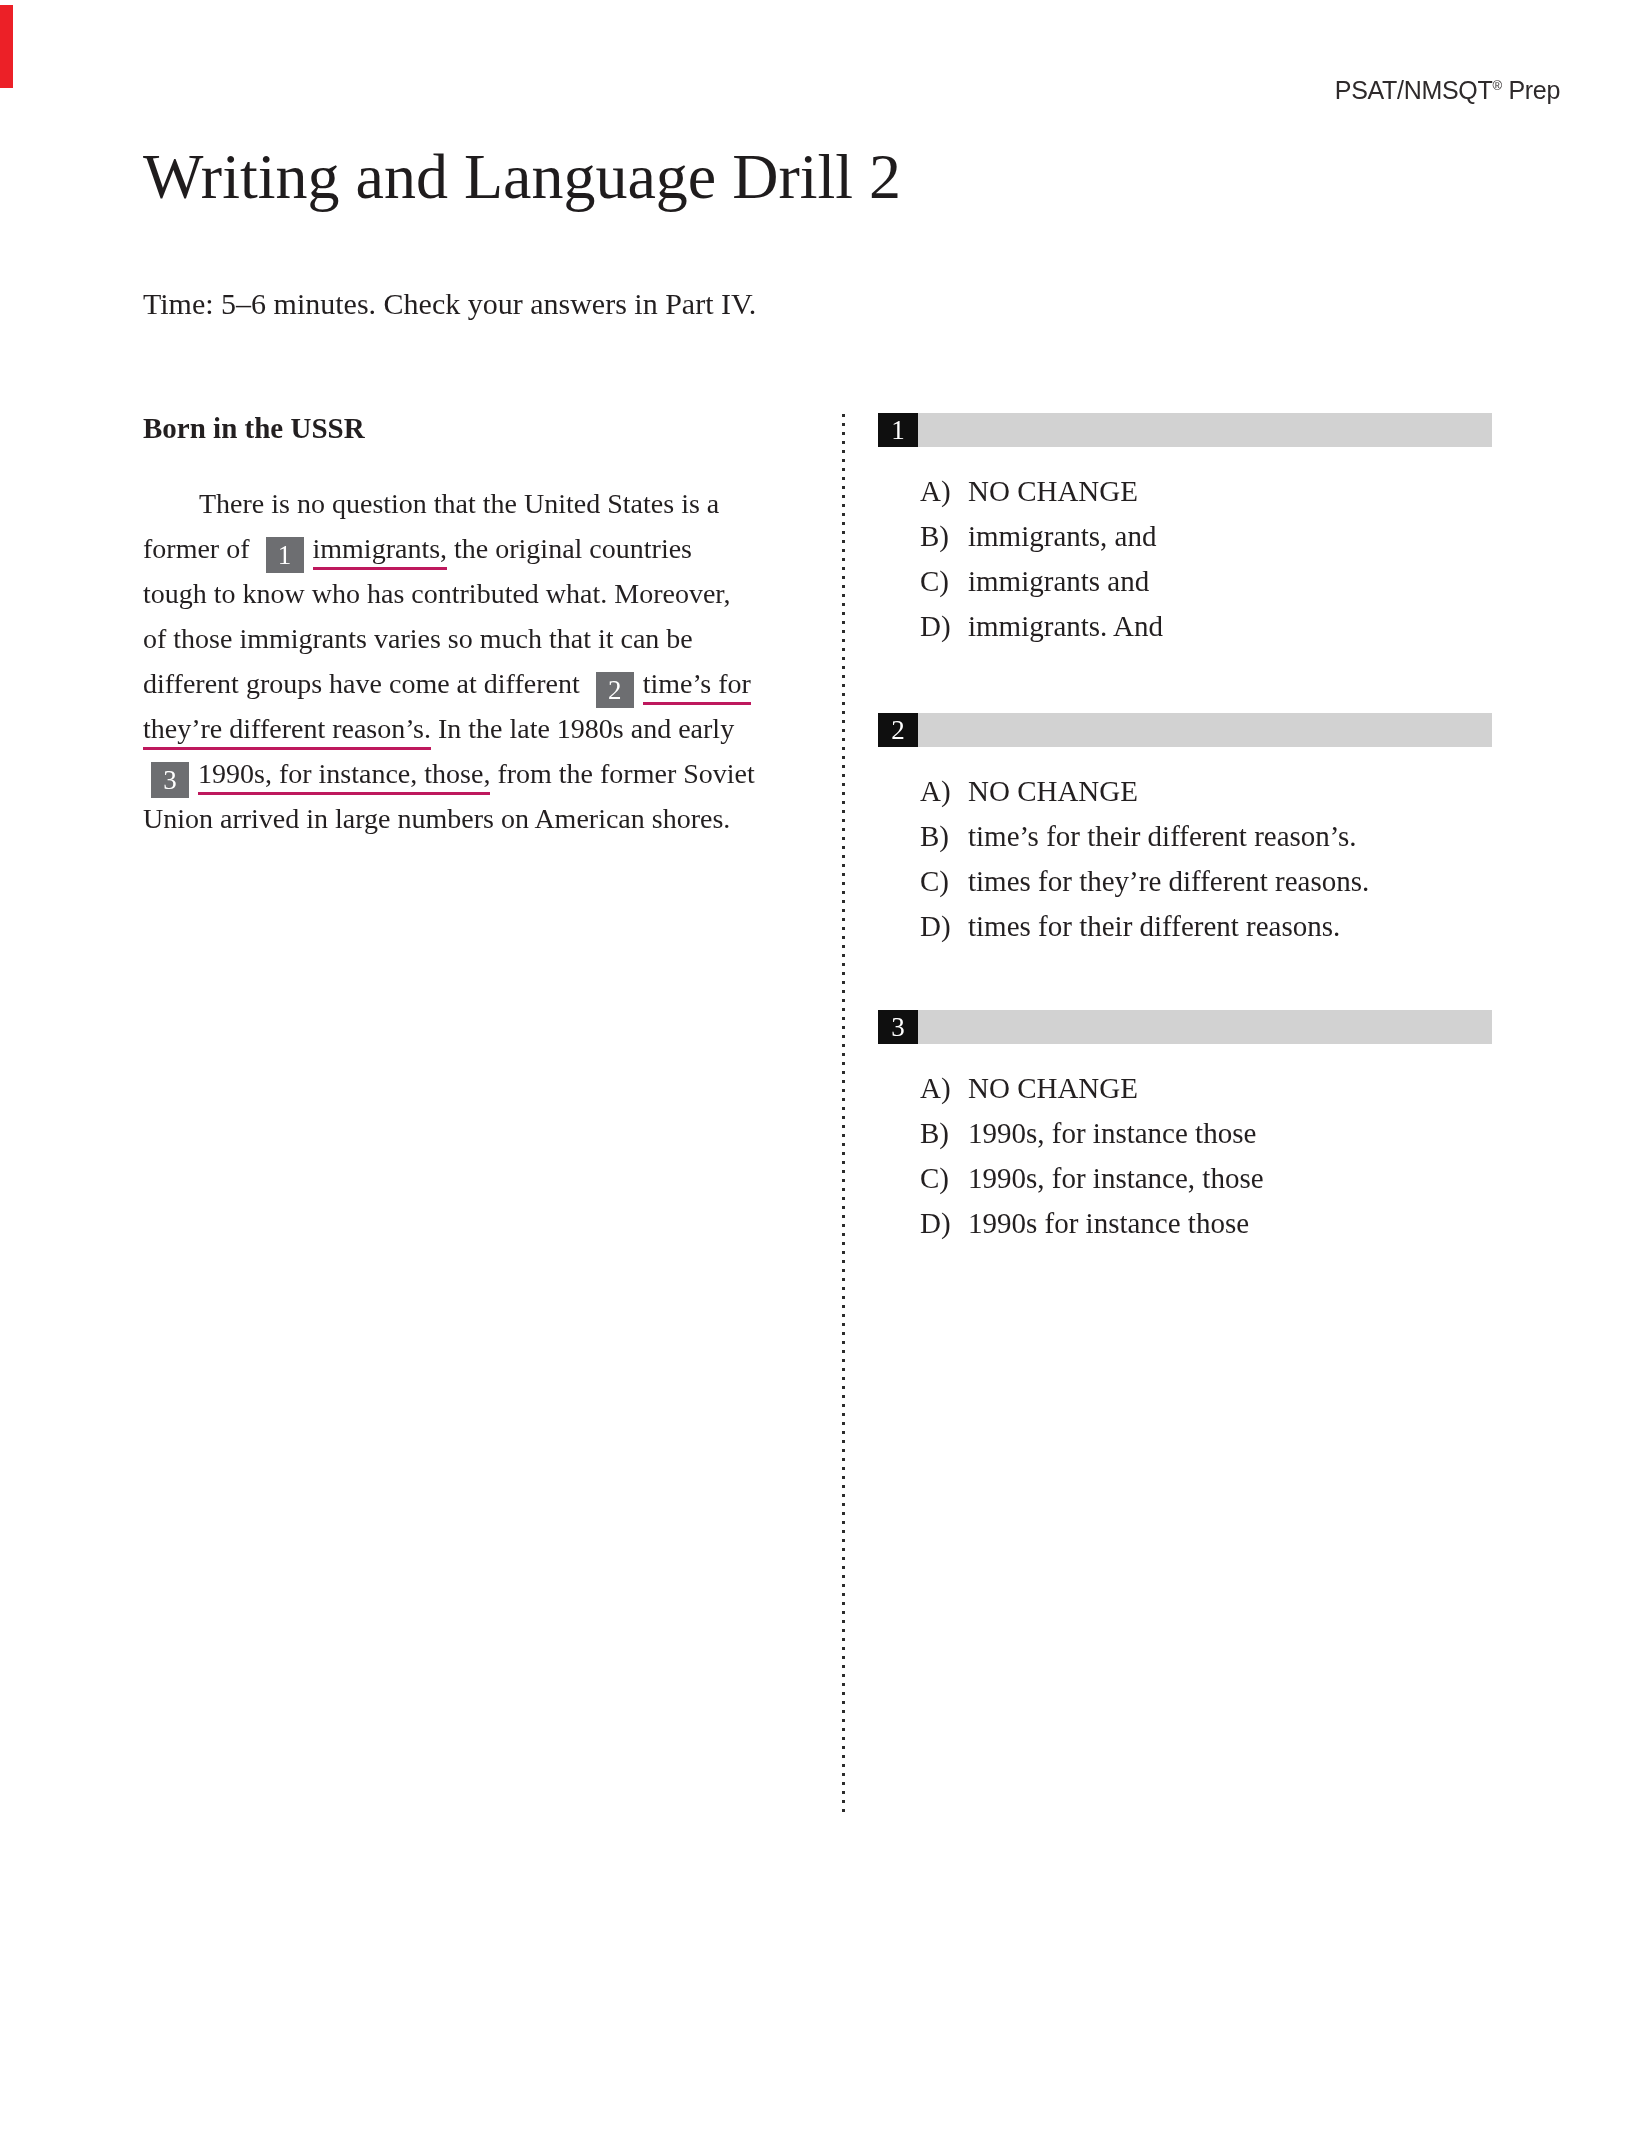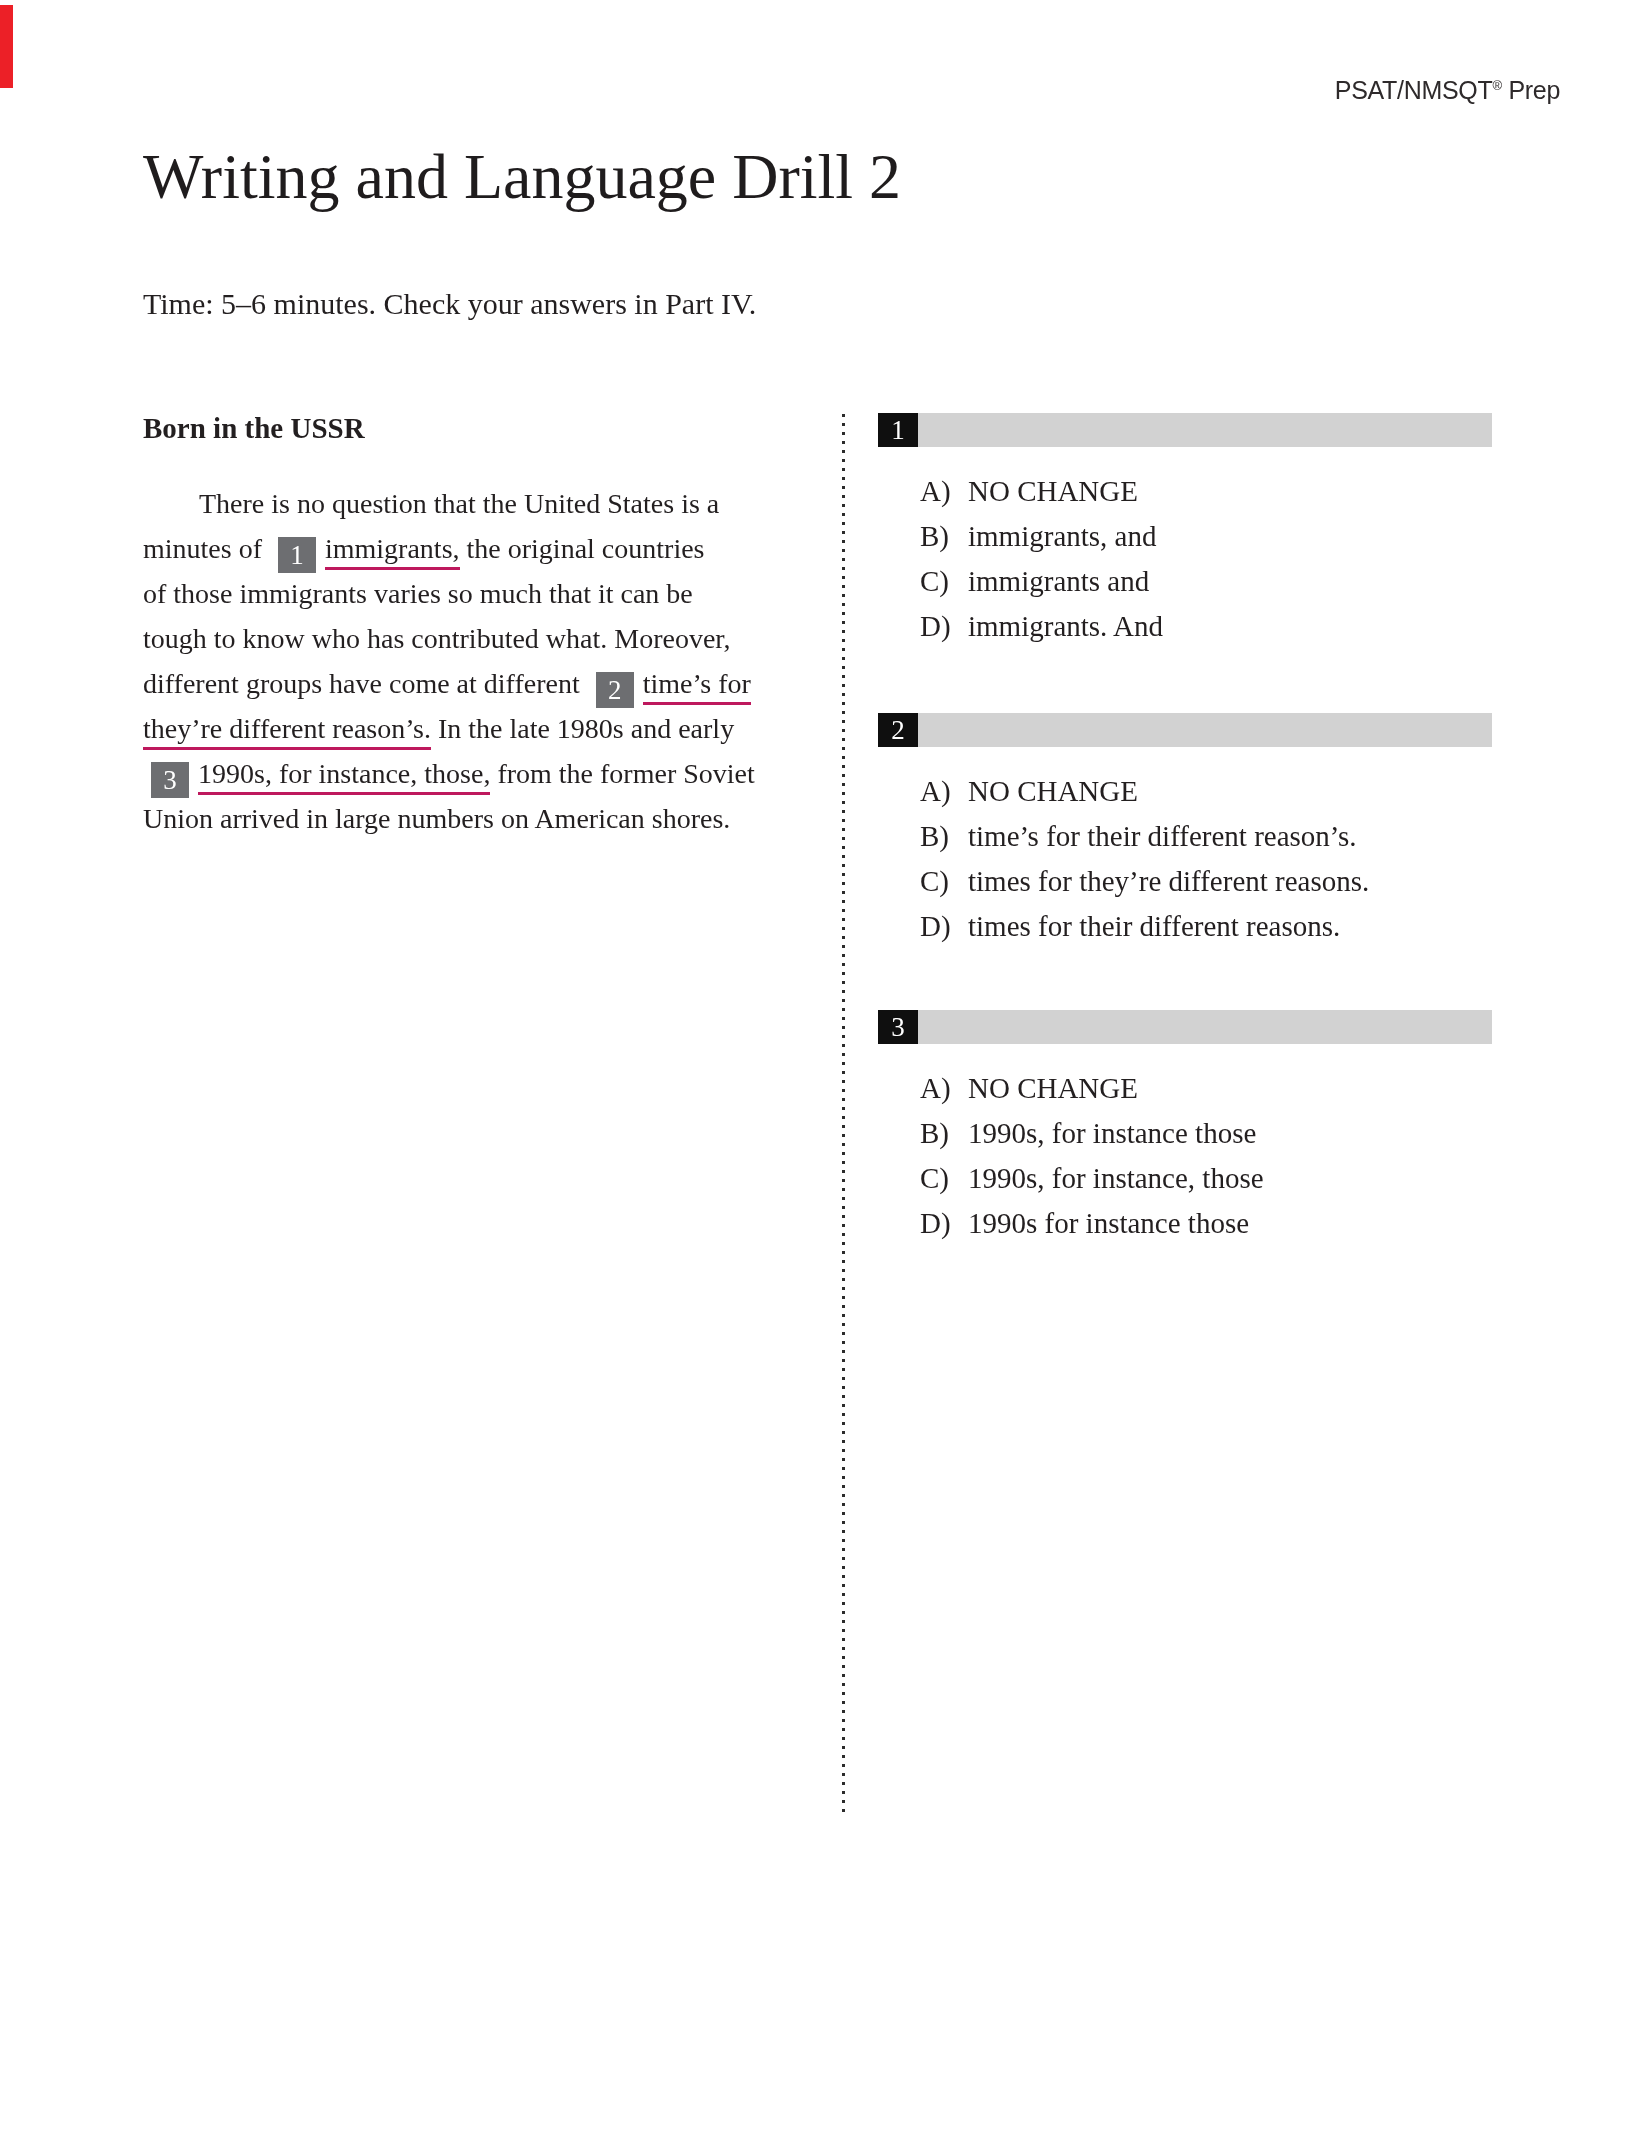--- a/index.html
+++ b/index.html
@@ -65,23 +65,23 @@
   <div class="header"><span>PSAT/NMSQT</span><sup>®</sup><span> Prep</span></div>
 
   <h1 class="title">Writing and Language Drill 2</h1>
 
   <div class="subtitle">Time: 5–6 minutes. Check your answers in Part IV.</div>
 
   <div class="passage">
     <div class="passage-heading">Born in the USSR</div>
     <div class="passage-lines" id="passage-lines">
         <div class="p-line indent"><span>There is no question that the United States is a</span></div>
-        <div class="p-line"><span>minutes of </span><span class="marker">1</span><span class="u">immigrants,</span><span> the original countries</span></div>
+        <div class="p-line"><span>former of </span><span class="marker">1</span><span class="u">immigrants,</span><span> the original countries</span></div>
+        <div class="p-line"><span>tough to know who has contributed what. Moreover,</span></div>
         <div class="p-line"><span>of those immigrants varies so much that it can be</span></div>
-        <div class="p-line"><span>tough to know who has contributed what. Moreover,</span></div>
         <div class="p-line"><span>different groups have come at different </span><span class="marker">2</span><span class="u">time’s for</span></div>
         <div class="p-line"><span class="u">they’re different reason’s.</span><span> In the late 1980s and early</span></div>
         <div class="p-line"><span class="marker">3</span><span class="u">1990s, for instance, those,</span><span> from the former Soviet</span></div>
         <div class="p-line"><span>Union arrived in large numbers on American shores.</span></div>
       </div>
   </div>
 
   <div class="divider"></div>
 
   <div id="questions">

